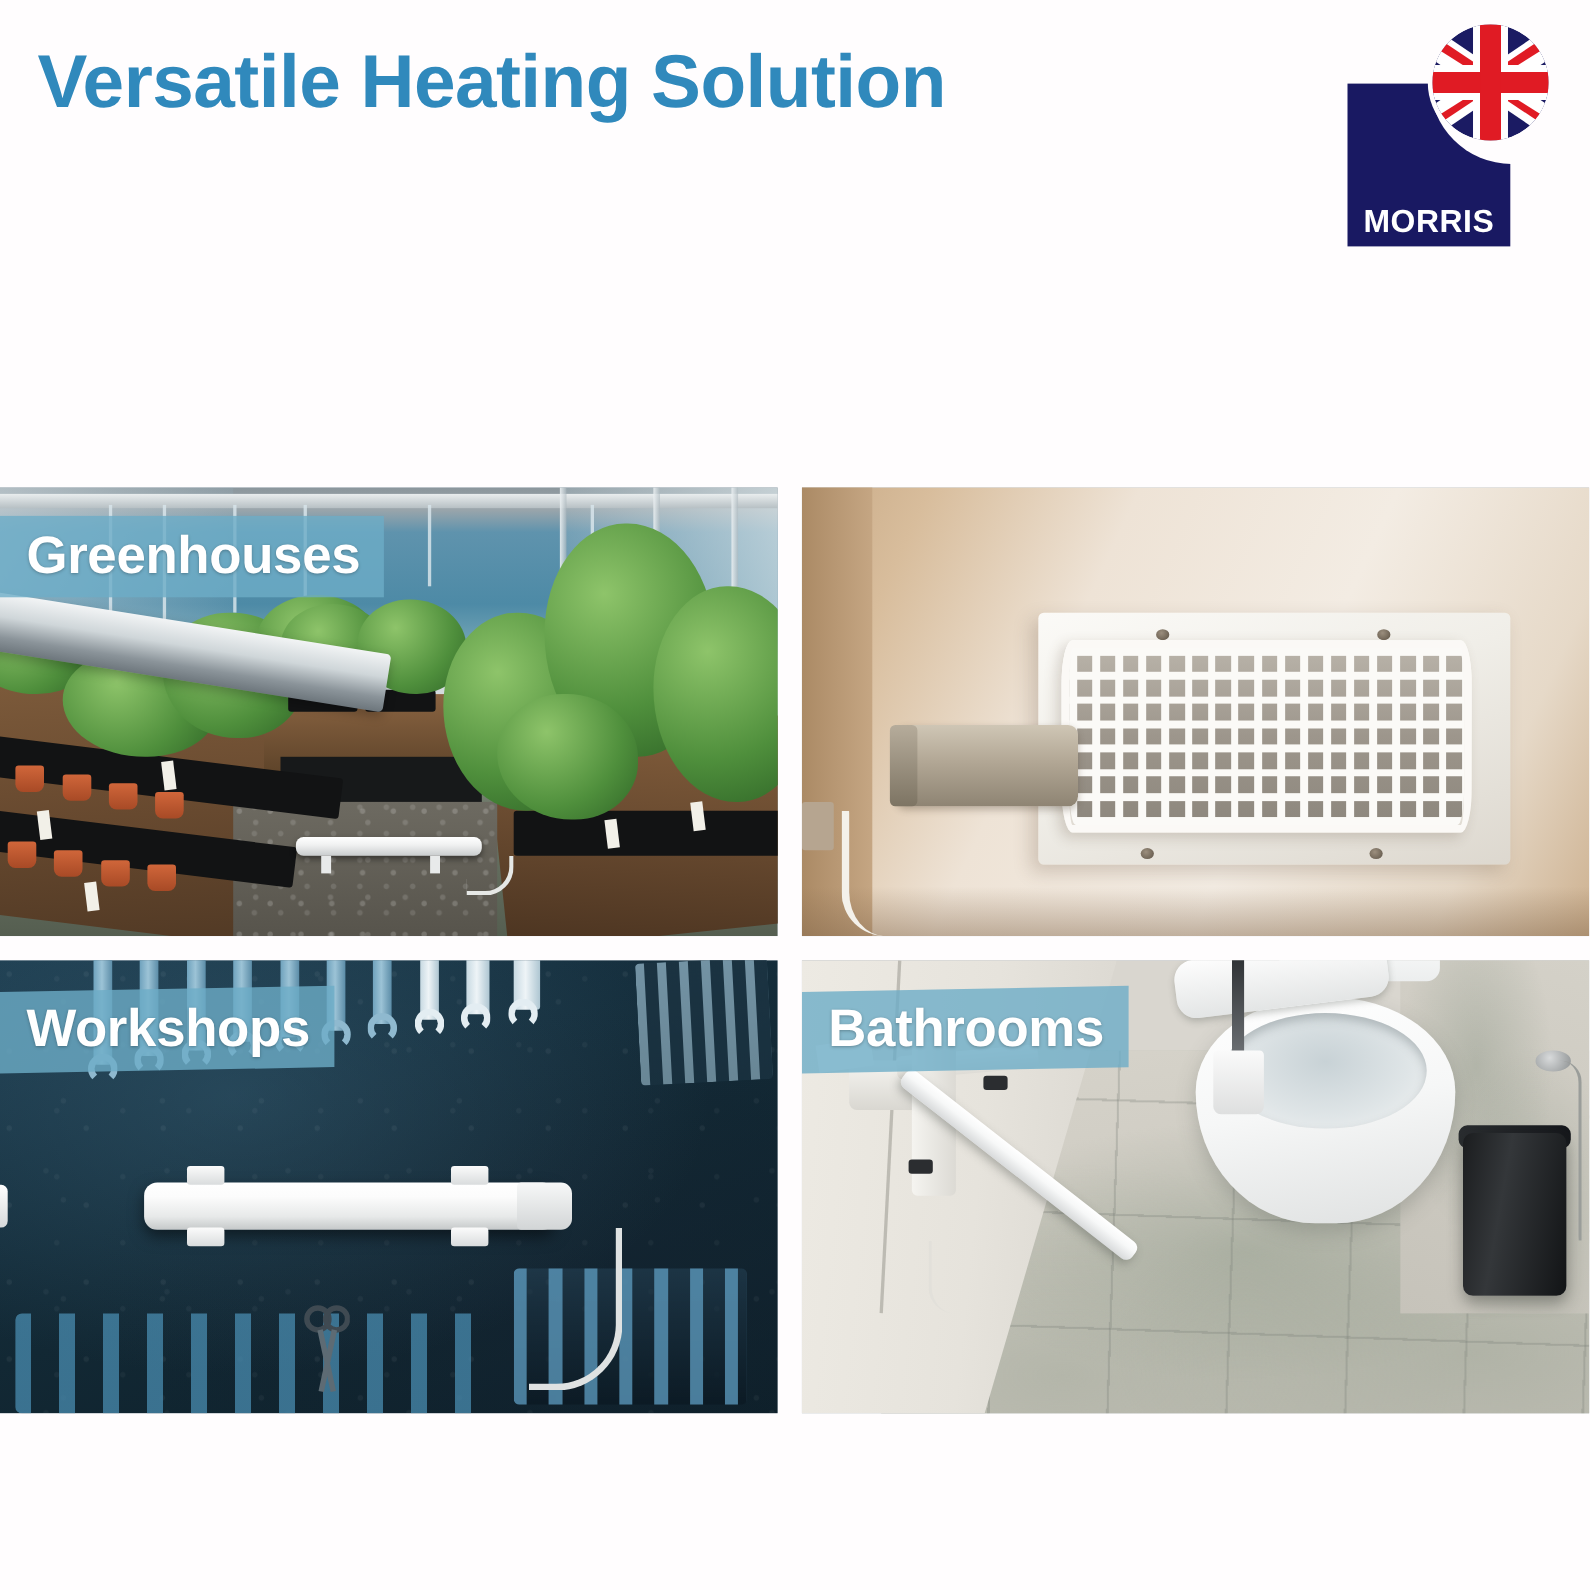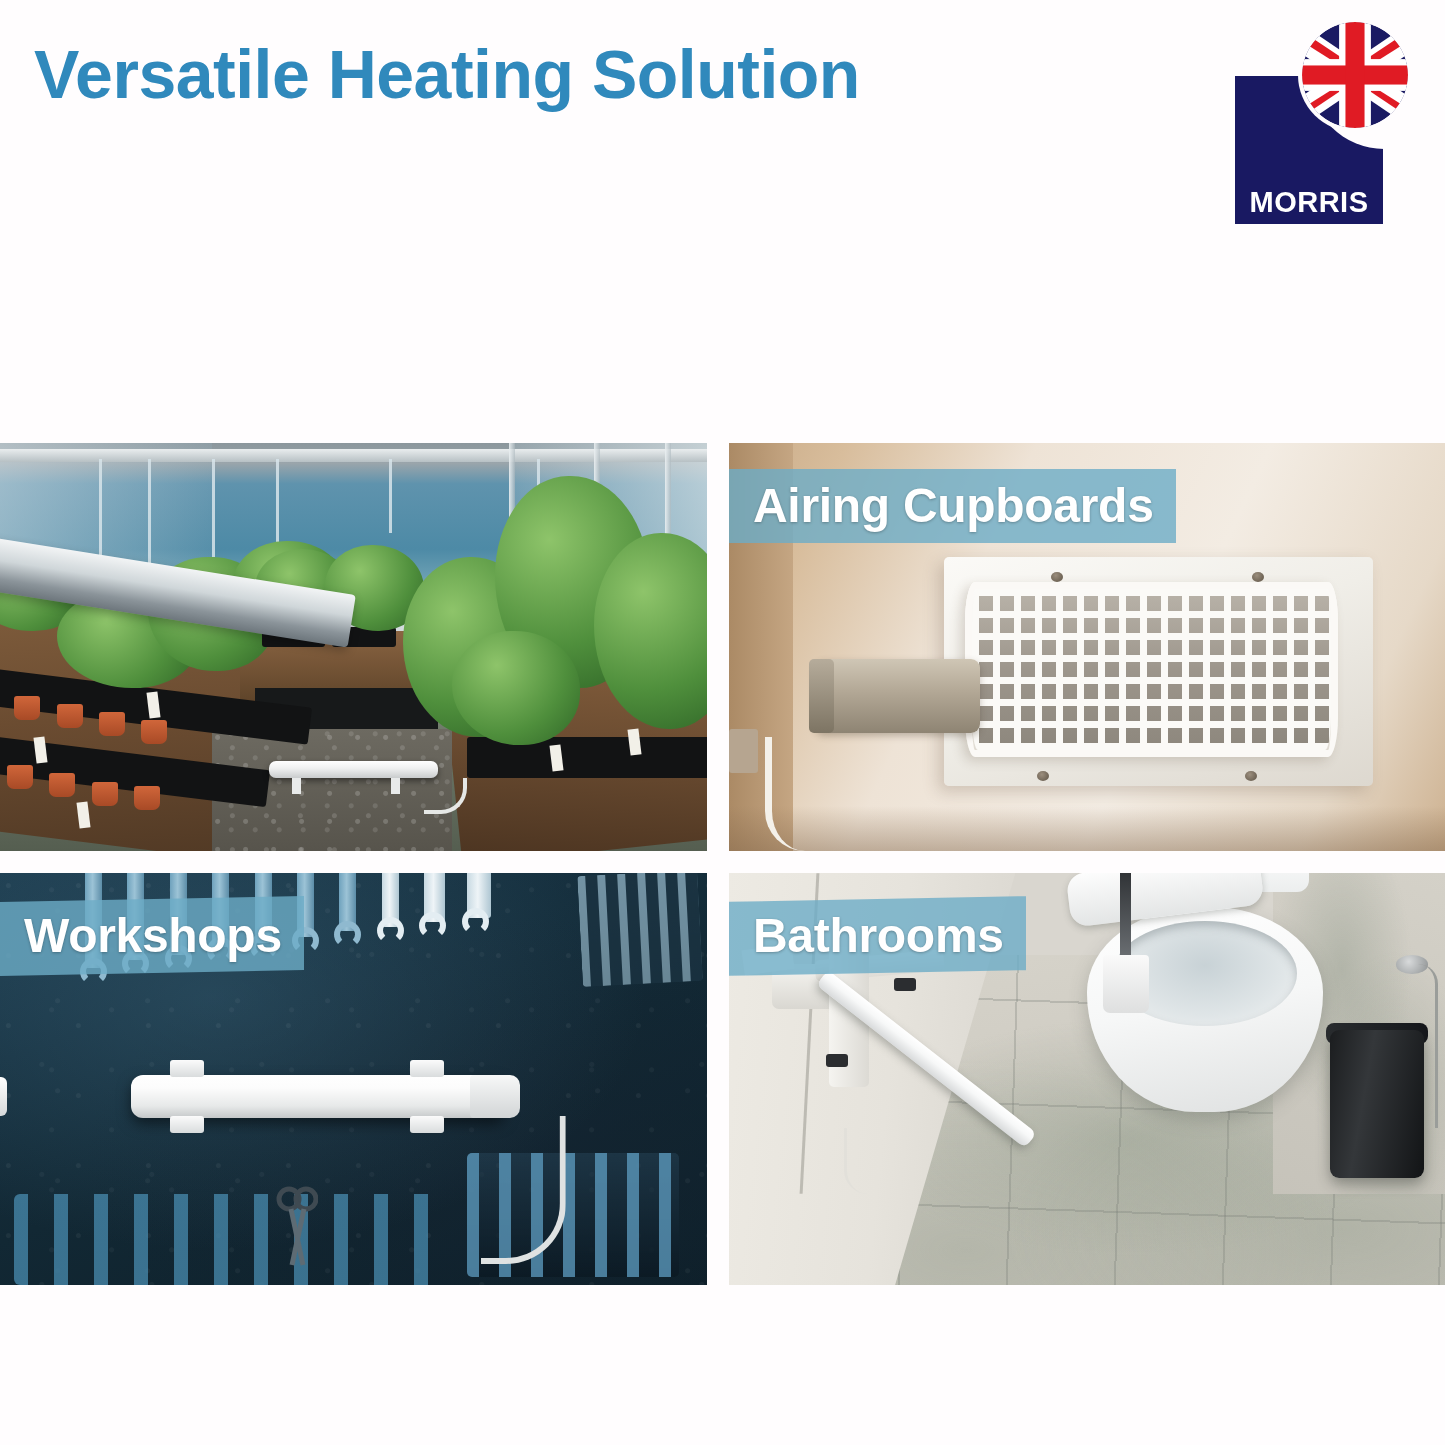--- a/index.html
+++ b/index.html
@@ -56,21 +56,21 @@
     position: absolute;
     left: 1218px;
     top: 10px;
     width: 215px;
     height: 320px;
   }
 
   
   #morris-mark {
     position: absolute;
-    left: 17px;
+    left: 7px;
     top: 66px;
     width: 148px;
     height: 148px;
   }
   #morris-square {
     position: absolute;
     left: 0; top: 0;
     width: 148px; height: 148px;
     background: #191962;
   }
@@ -784,20 +784,23 @@
         <div class="gh-label" style="left:89%; top:70%;"></div>
 
         <div class="gh-light"></div>
 
         <div class="gh-heater">
           <div class="gh-heater-foot" style="left:14%"></div>
           <div class="gh-heater-foot" style="left:72%"></div>
         </div>
         <div class="gh-cable"></div>
 
+        <div class="caption-band">
+          <span class="caption-text">Greenhouses</span>
+        </div>
       </div>
     </div>
 
     <div class="cell r0c1">
       <div class="photo">
         <div class="ac-bg"></div>
         <div class="ac-wall-left"></div>
         <div class="ac-wall-shadow"></div>
 
         <div class="ac-plate"></div>
@@ -808,23 +811,20 @@
 
         <div class="ac-guard">
           <div class="ac-mesh"></div>
         </div>
 
         <div class="ac-nozzle"></div>
         <div class="ac-nozzle-end"></div>
         <div class="ac-cord"></div>
         <div class="ac-plug"></div>
 
-        <div class="caption-band">
-          <span class="caption-text">Airing Cupboards</span>
-        </div>
       </div>
     </div>
 
     <div class="cell r1c0">
       <div class="photo">
         <div class="ws-bg"></div>
         <div class="ws-tex"></div>
 
         <div class="wrench" style="left:12%;  height:24%;"></div>
         <div class="wrench" style="left:18%;  height:22%;"></div>

